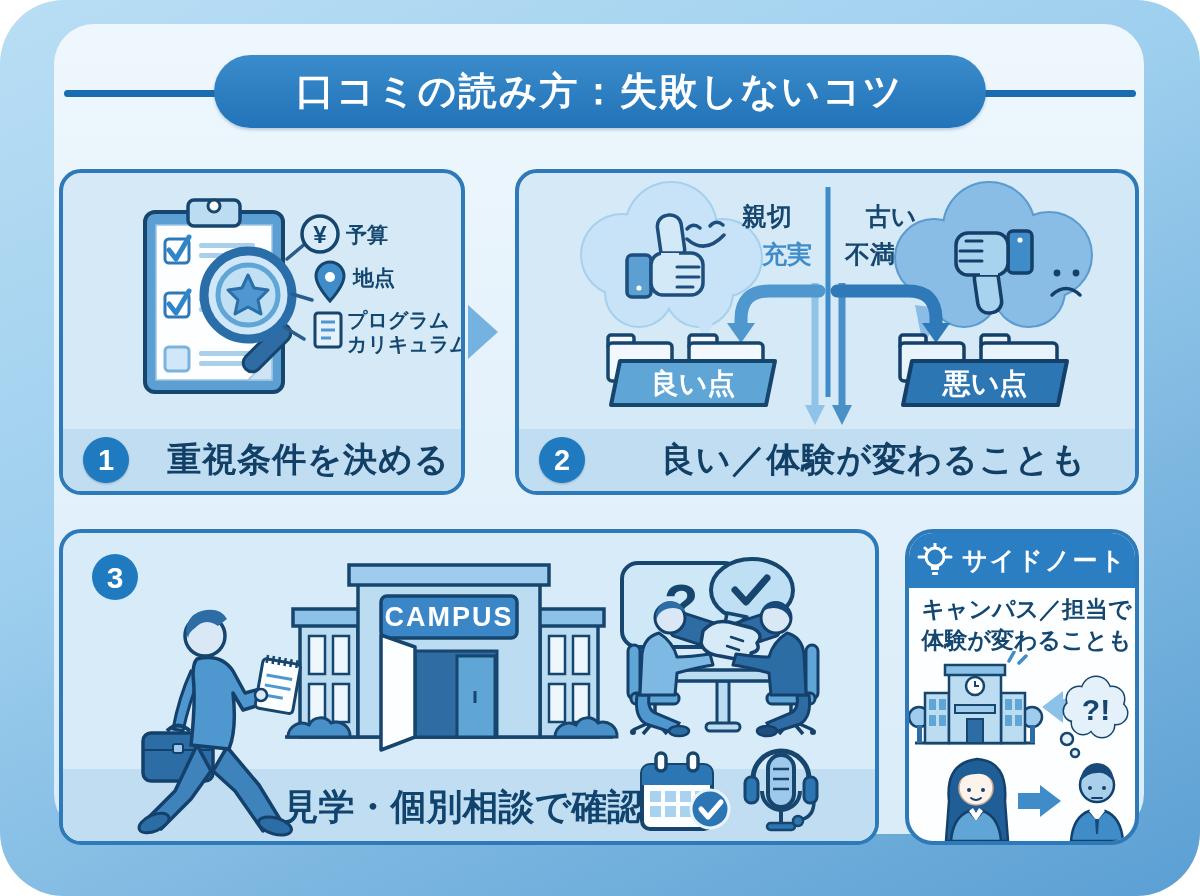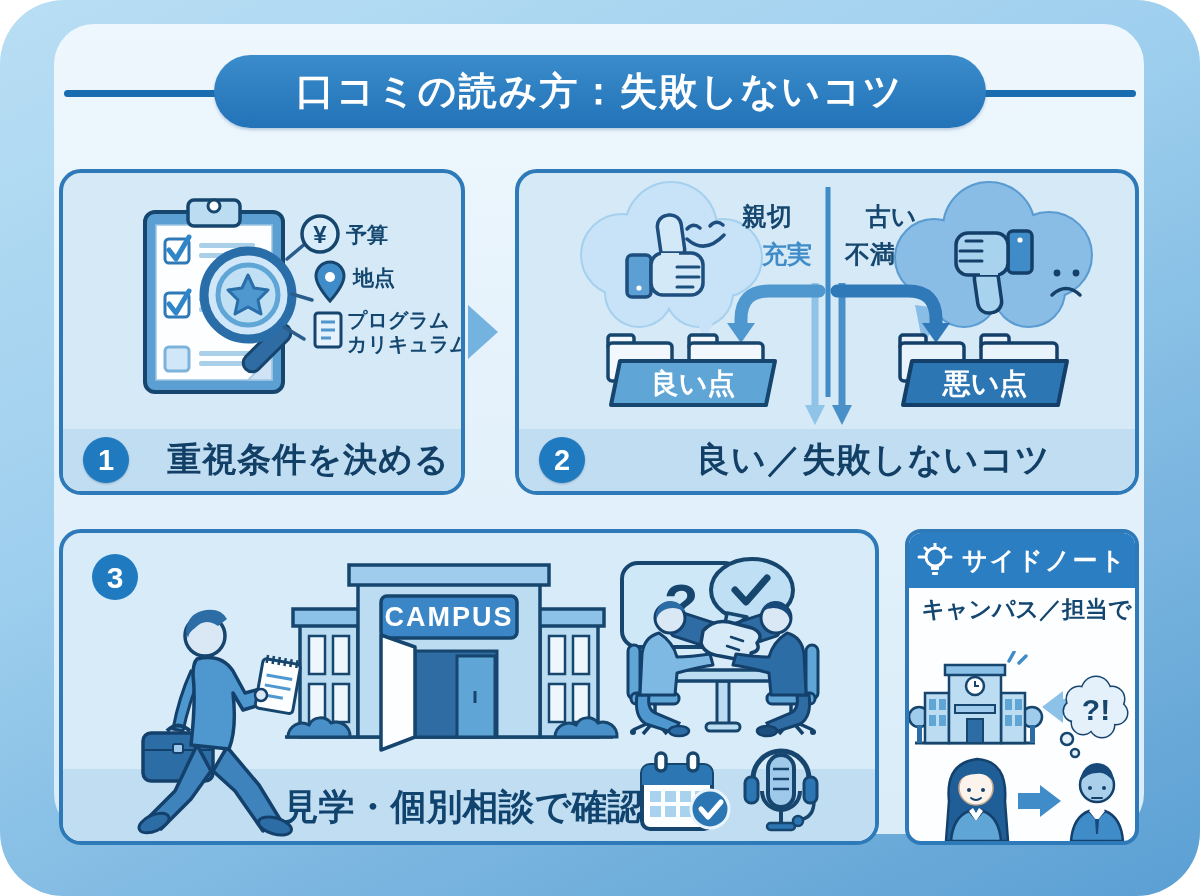--- a/index.html
+++ b/index.html
@@ -53,21 +53,21 @@
     color:#113f66;font-weight:bold;font-size:34px;letter-spacing:1px;
   }
   .sep-triangle{
     position:absolute;left:468px;top:305px;width:0;height:0;
     border-left:30px solid #74b3e0;
     border-top:27px solid transparent;border-bottom:27px solid transparent;
   }
   .illu{position:absolute;left:0;top:0;}
   #sidenote{
     position:absolute;left:905px;top:529px;width:234px;height:316px;
-    background:#fdfeff;border:4px solid #2e79b8;border-radius:16px;
+    background:#fdfeff;border:4px solid #2e79b8;border-radius:28px;
     overflow:hidden;box-sizing:border-box;
   }
   .sn-header{
     position:absolute;left:0;right:0;top:0;height:55px;background:#2b7ec2;
     display:flex;align-items:center;justify-content:center;gap:9px;
     color:#fff;font-weight:bold;font-size:25px;letter-spacing:2px;
   }
   .sn-body{
     position:absolute;left:0;right:0;top:61px;text-align:center;
     color:#14476f;font-weight:bold;font-size:23px;line-height:31px;margin-left:9px;
@@ -268,21 +268,21 @@
       <rect x="381" y="162" width="26" height="14" rx="3" fill="#e8f3fb" stroke="#143f69" stroke-width="3.5"></rect>
       <rect x="381" y="170" width="64" height="38" rx="4" fill="#e8f3fb" stroke="#143f69" stroke-width="3.5"></rect>
       <rect x="462" y="162" width="28" height="14" rx="3" fill="#e8f3fb" stroke="#143f69" stroke-width="3.5"></rect>
       <rect x="462" y="170" width="76" height="38" rx="4" fill="#e8f3fb" stroke="#143f69" stroke-width="3.5"></rect>
       <polygon points="393,188 548,188 539,232 384,232" fill="#2d76b4" stroke="#143f69" stroke-width="4" stroke-linejoin="round"></polygon>
       <text x="466" y="220" text-anchor="middle" font-size="28" font-weight="bold" fill="#ffffff">悪い点</text>
     </g>
   </svg>
   <div class="panel-footer">
     <div class="badge">2</div>
-    <div class="footer-label">良い／失敗しないコツ</div>
+    <div class="footer-label">良い／体験が変わることも</div>
   </div>
 </div>
 
 <div class="panel" id="panel3">
   <svg class="illu" width="812" height="308" viewBox="0 0 812 308">
 
     <rect x="0" y="236" width="812" height="72" fill="#c1ddf1"></rect>
 
     <g>
       <circle cx="52" cy="44" r="23" fill="#1f7ac0"></circle>
@@ -433,20 +433,21 @@
     <svg width="36" height="36" viewBox="0 0 36 36">
       <circle cx="18" cy="14" r="9" fill="none" stroke="#ffffff" stroke-width="3"></circle>
       <rect x="14" y="23" width="8" height="4" rx="1" fill="#ffffff"></rect>
       <rect x="15" y="29" width="6" height="3" rx="1" fill="#ffffff"></rect>
       <path d="M2,14 h5 M29,14 h5 M8,5 l3,3 M28,5 l-3,3 M18,0 v4" stroke="#ffffff" stroke-width="3" stroke-linecap="round"></path>
     </svg>
     <span>サイドノート</span>
   </div>
   <div class="sn-body">
     <div>キャンパス／担当で</div>
+    <div>体験が変わることも</div>
   </div>
   <svg class="sn-art" width="226" height="190" viewBox="0 0 226 190">
 
     <g>
       <line x1="6" y1="92" x2="126" y2="92" stroke="#16456e" stroke-width="3"></line>
       <circle cx="10" cy="66" r="10" fill="#9fcbec" stroke="#16456e" stroke-width="2.5"></circle>
       <rect x="8" y="74" width="5" height="18" fill="#2d6da6"></rect>
       <circle cx="123" cy="66" r="10" fill="#9fcbec" stroke="#16456e" stroke-width="2.5"></circle>
       <rect x="121" y="74" width="5" height="18" fill="#2d6da6"></rect>
       <rect x="16" y="42" width="24" height="50" fill="#bcdcf2" stroke="#16456e" stroke-width="2.5"></rect>

